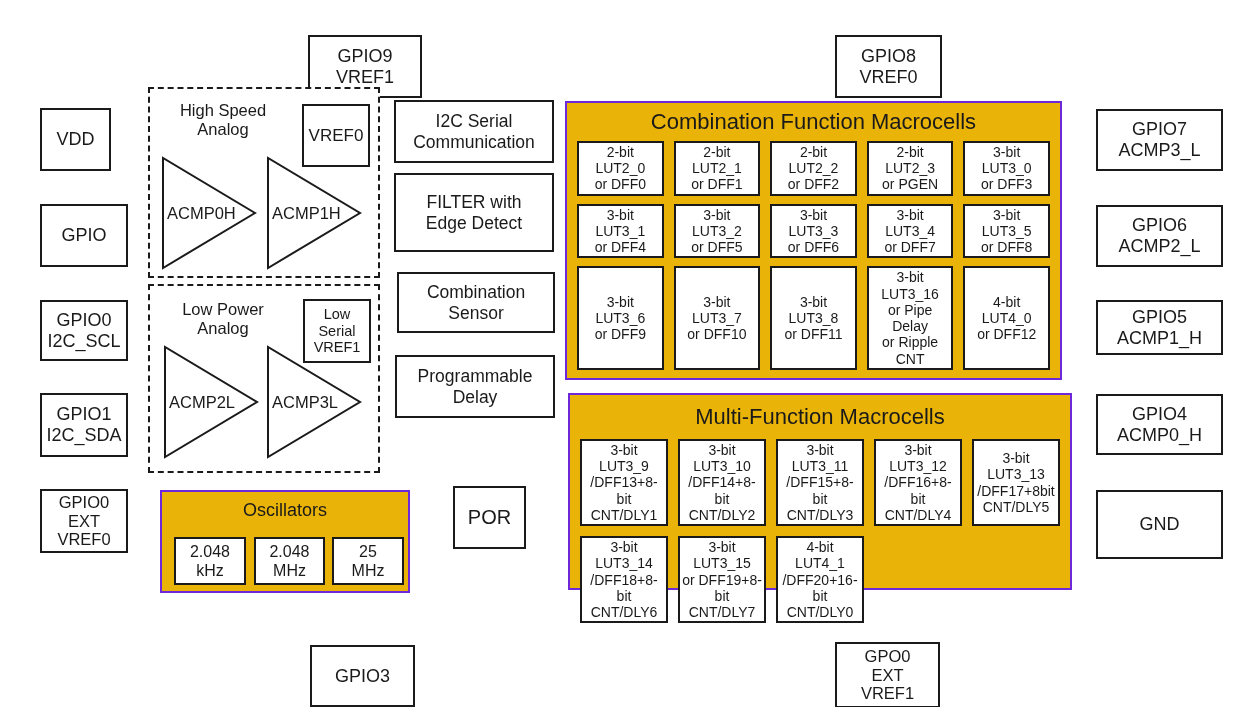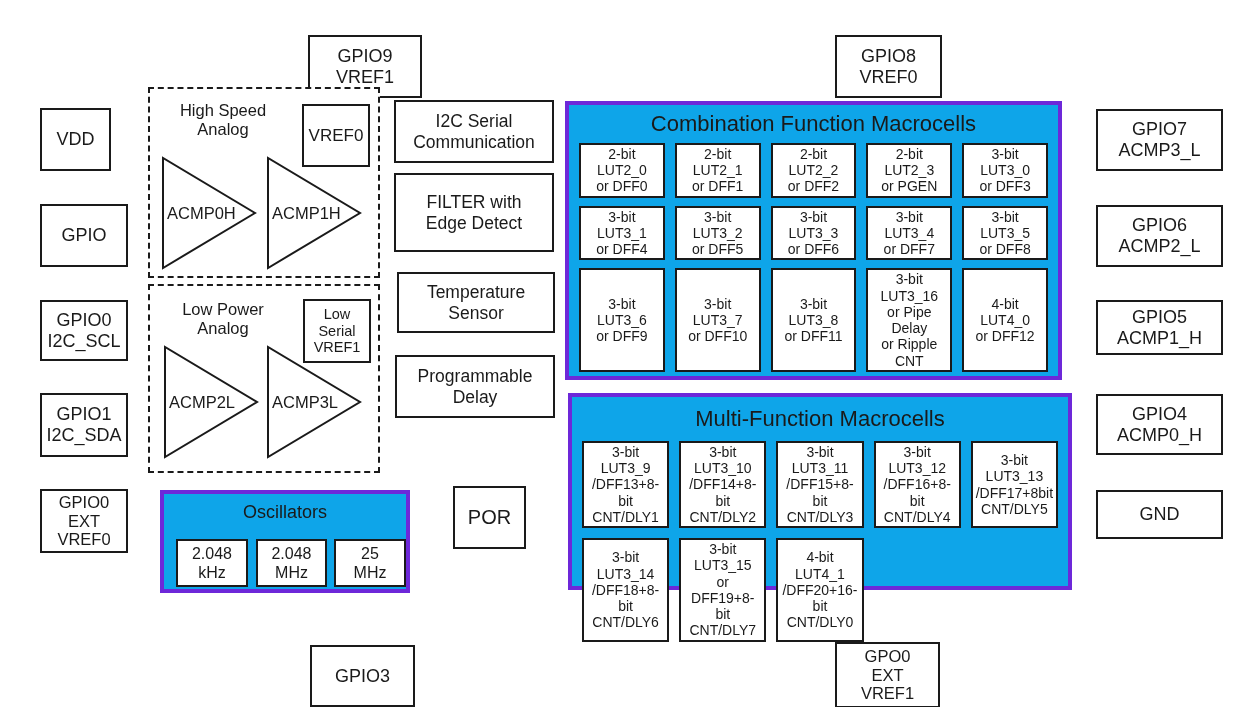--- a/index.html
+++ b/index.html
@@ -41,22 +41,22 @@
     white-space: pre-line;
   }
   .vref { font-size: 17px; }
   .vref.small { font-size: 14.5px; line-height: 1.13; }
   .tri { position: absolute; overflow: visible; }
   .tri polygon { fill: #ffffff; stroke: #1a1a1a; stroke-width: 2; }
   .tri text { font-size: 16.5px; fill: #1a1a1a; }
   .section {
     position: absolute;
     box-sizing: border-box;
-    border: 4px solid #6d28d9;
-    background: #0ea5e9;
+    border: 2px solid #6d28d9;
+    background: #eab308;
   }
   .section-title {
     display: flex;
     align-items: center;
     justify-content: center;
     font-size: 22px;
   }
   .cells {
     display: grid;
     grid-template-columns: repeat(5, 1fr);
@@ -107,21 +107,21 @@
 VREF0</div>
 
   <div class="box pin" style="left:1096px;top:85px;width:127px;height:62px">GPIO7
 ACMP3_L</div>
   <div class="box pin" style="left:1096px;top:181px;width:127px;height:62px">GPIO6
 ACMP2_L</div>
   <div class="box pin" style="left:1096px;top:276px;width:127px;height:55px">GPIO5
 ACMP1_H</div>
   <div class="box pin" style="left:1096px;top:370px;width:127px;height:61px">GPIO4
 ACMP0_H</div>
-  <div class="box pin" style="left:1096px;top:466px;width:127px;height:49px">GND</div>
+  <div class="box pin" style="left:1096px;top:466px;width:127px;height:69px">GND</div>
 
   <div class="box pin" style="left:310px;top:621px;width:105px;height:62px">GPIO3</div>
   <div class="box pin small" style="left:835px;top:618px;width:105px;height:66px">GPO0
 EXT
 VREF1</div>
 
   <div class="dashed" style="left:148px;top:87px;width:232px;height:191px">
     <div class="dashed-label" style="left:8px;top:12px;width:130px">High Speed
 Analog</div>
     <div class="box vref" style="left:152px;top:15px;width:68px;height:63px">VREF0</div>
@@ -148,21 +148,21 @@
     <svg class="tri" style="left:117px;top:60px" width="95" height="113" viewBox="0 0 95 113">
       <polygon points="1,1 1,111 93,56"></polygon>
       <text x="5" y="56" dominant-baseline="central">ACMP3L</text>
     </svg>
   </div>
 
   <div class="box mid" style="left:394px;top:100px;width:160px;height:63px">I2C Serial
 Communication</div>
   <div class="box mid" style="left:394px;top:173px;width:160px;height:79px">FILTER with
 Edge Detect</div>
-  <div class="box mid" style="left:397px;top:272px;width:158px;height:61px">Temperature
+  <div class="box mid" style="left:397px;top:272px;width:158px;height:61px">Combination
 Sensor</div>
   <div class="box mid" style="left:395px;top:355px;width:160px;height:63px">Programmable
 Delay</div>
   <div class="box por" style="left:453px;top:486px;width:73px;height:63px">POR</div>
 
   <div class="section" style="left:160px;top:490px;width:250px;height:103px">
     <div class="osc-title">Oscillators</div>
     <div class="box osc-item" style="left:12px;top:45px;width:72px;height:48px">2.048
 kHz</div>
     <div class="box osc-item" style="left:92px;top:45px;width:71px;height:48px">2.048

